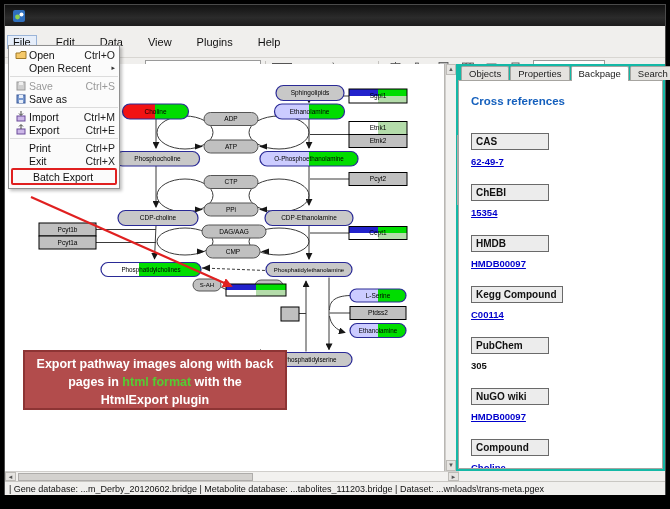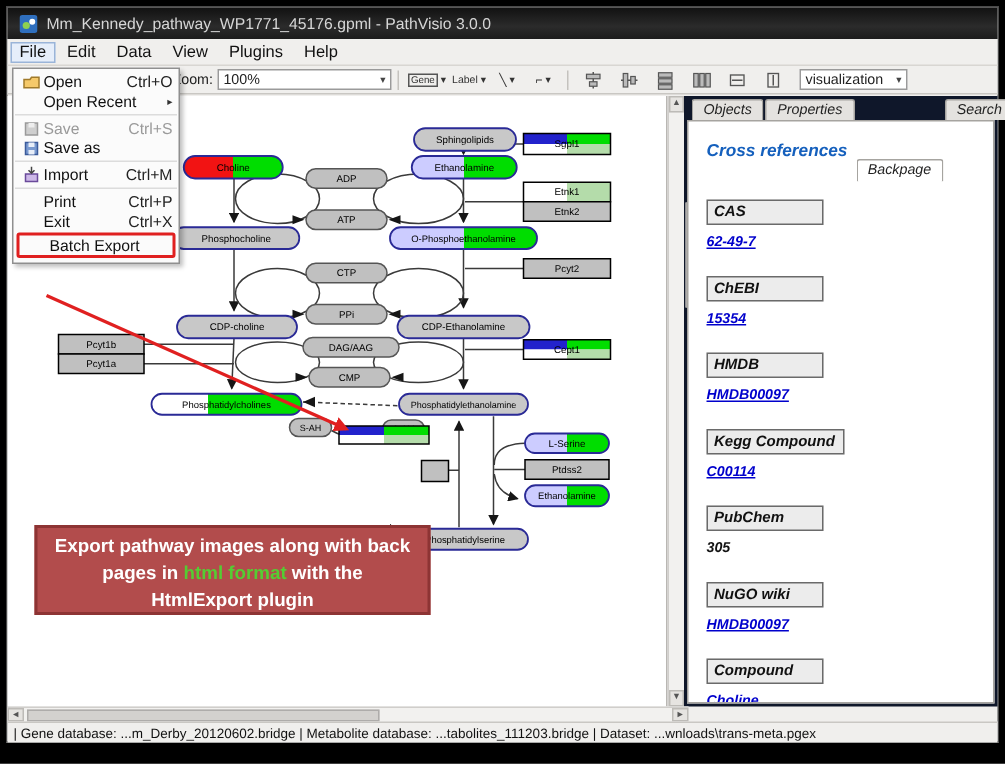--- a/index.html
+++ b/index.html
@@ -2,21 +2,21 @@
 <html><head>
 <meta charset="utf-8">
 <style>
   * { margin:0; padding:0; box-sizing:border-box; }
   html,body { width:670px; height:509px; background:#000; font-family:"Liberation Sans",sans-serif; overflow:hidden; }
   #window { position:absolute; left:4px; top:4px; width:662px; height:491px; background:#f0efed; border:1px solid #4a4a4a; }
   
   #titlebar { height:21px; background:linear-gradient(#111,#2b2b2b 60%,#1c1c1c); display:flex; align-items:center; padding-left:8px; }
   #titlebar .title { color:#d6d6d6; font-size:10.5px; margin-left:6px; white-space:nowrap; }
   
-  #menubar { height:18px; background:#f0efed; border-bottom:1px solid #d8d6d2; display:flex; align-items:center; font-size:11px; }
+  #menubar { height:32px; background:#f0efed; border-bottom:1px solid #d8d6d2; display:flex; align-items:center; font-size:11px;gap:11px; }
   .menu-item { padding:1px 6px; margin-left:2px; color:#111; }
   .menu-item.open { background:#e6eefa; border:1px solid #9ab4d8; padding:0 5px; }
   
   #toolbar { height:19px; background:#f0efed; border-bottom:1px solid #c9c7c3; display:flex; align-items:center; font-size:9.5px; color:#222; }
   #toolbar .sp { width:110px; }
   .tb-combo { background:#fff; border:1px solid #9a9a9a; height:14px; display:flex; align-items:center; justify-content:space-between; font-size:9.5px; padding:0 3px; }
   .tb-combo .caret { font-size:7px; color:#444; margin-left:4px; }
   .tb-btn { height:15px; min-width:22px; display:flex; align-items:center; justify-content:center; margin:0 1px; border:1px solid transparent; color:#333; font-size:8px; }
   .tb-sep { width:1px; height:13px; background:#c4c2be; margin:0 4px; }
   
@@ -24,24 +24,24 @@
   #canvas { position:relative; width:440px; height:407px; background:#fff; border-right:1px solid #b9b7b3; }
   #canvas svg.pathway { position:absolute; left:0; top:0; }
   
   .vscroll { width:11px; height:407px; background:#f2f1ef; border-left:1px solid #d0cecb; display:flex; flex-direction:column; justify-content:space-between; }
   .scroll-arrow { height:11px; width:100%; background:#e6e4e1; border:1px solid #bdbbb7; color:#555; font-size:6px; text-align:center; line-height:9px; }
   .vthumb { position:absolute; left:452px; top:71px; width:9px; height:70px; background:#d3d1ce; border:1px solid #aeacaa; }
   #hscroll { position:absolute; left:0; top:466px; width:454px; height:10px; background:#f2f1ef; border-top:1px solid #d0cecb; }
   #hscroll .scroll-arrow { position:absolute; top:0; height:9px; width:11px; line-height:8px; }
   #hthumb { position:absolute; left:13px; top:1px; width:235px; height:8px; background:#d3d1ce; border:1px solid #aeacaa; }
   
-  #rightpanel { width:209px; height:407px; background:#0f172a; display:flex; flex-direction:column;font-style:italic; }
+  #rightpanel { width:209px; height:407px; background:#14b8a6; display:flex; flex-direction:column; }
   #tabs { display:flex; height:16px; padding-left:5px; padding-top:2px; font-size:9.5px; }
   .tab { padding:1px 7px; background:#e4e2df; border:1px solid #a6a4a0; border-bottom:none; margin-right:1px; border-radius:2px 2px 0 0; color:#222; }
-  .tab.active { background:#fff; position:relative; top:0; font-weight:normal; z-index:2; height:15px;margin-top:40px; }
+  .tab.active { background:#fff; position:relative; top:0; font-weight:normal; z-index:2; height:15px; }
   #backpage { flex:1; background:#fff; border:1px solid #a6a4a0; margin:0 2px 2px 2px; padding:14px 0 0 12px; overflow:hidden; position:relative; z-index:1; }
   .bp-heading { color:#1560bd; font-weight:bold; font-size:11.5px; margin-bottom:24px; }
   .bp-section { margin-top:15px; }
   .bp-box { display:inline-block; min-width:78px; border:1.5px solid #6a6a6a; background:#ececec; font-weight:bold; font-size:10px; padding:2px 5px 2px 4px; color:#111; }
   .bp-val { margin-top:6px; font-size:9.5px; font-weight:bold; }
   .bp-val a { color:#0000cc; text-decoration:underline; }
   .bp-val.plain { color:#111; }
   
   #statusbar { position:absolute; left:0; top:476px; width:660px; height:14px; background:#f0efed; border-top:1px solid #c9c7c3; font-size:9px; color:#111; padding:2px 0 0 4px; white-space:nowrap; }
   
@@ -66,21 +66,20 @@
 <body>
 
 <div id="window">
 
   <div id="titlebar">
     <svg width="12" height="12">
       <rect x="0" y="0" width="12" height="12" rx="2" fill="#2f6fbe"></rect>
       <circle cx="4.5" cy="7" r="2.4" fill="#8fd14f"></circle>
       <circle cx="8.5" cy="4.5" r="2" fill="#fff"></circle>
     </svg>
-    <span class="title">Mm_Kennedy_pathway_WP1771_45176.gpml - PathVisio 3.0.0</span>
   </div>
 
   <div id="menubar">
     <span class="menu-item open">File</span>
     <span class="menu-item">Edit</span>
     <span class="menu-item">Data</span>
     <span class="menu-item">View</span>
     <span class="menu-item">Plugins</span>
     <span class="menu-item">Help</span>
   </div>
@@ -465,20 +464,30 @@
     <div class="fm-item">
       <span class="fm-icon">
           <svg width="10" height="11">
             <rect x="1" y="5" width="8" height="5" fill="#cdb8e8" stroke="#6a4a9a"></rect>
             <path d="M5,0 v4 M3,2.5 L5,4.5 L7,2.5" fill="none" stroke="#444"></path>
           </svg>
         </span>
       <span class="fm-label">Import</span>
       <span class="fm-short">Ctrl+M</span>
     </div>
+    <div class="fm-item">
+      <span class="fm-icon">
+          <svg width="10" height="11">
+            <rect x="1" y="5" width="8" height="5" fill="#cdb8e8" stroke="#6a4a9a"></rect>
+            <path d="M5,5 v-4 M3,2.5 L5,0.5 L7,2.5" fill="none" stroke="#444"></path>
+          </svg>
+        </span>
+      <span class="fm-label">Export</span>
+      <span class="fm-short">Ctrl+E</span>
+    </div>
     <div class="fm-sep"></div>
     <div class="fm-item">
       <span class="fm-icon"></span>
       <span class="fm-label">Print</span>
       <span class="fm-short">Ctrl+P</span>
     </div>
     <div class="fm-item">
       <span class="fm-icon"></span>
       <span class="fm-label">Exit</span>
       <span class="fm-short">Ctrl+X</span>

